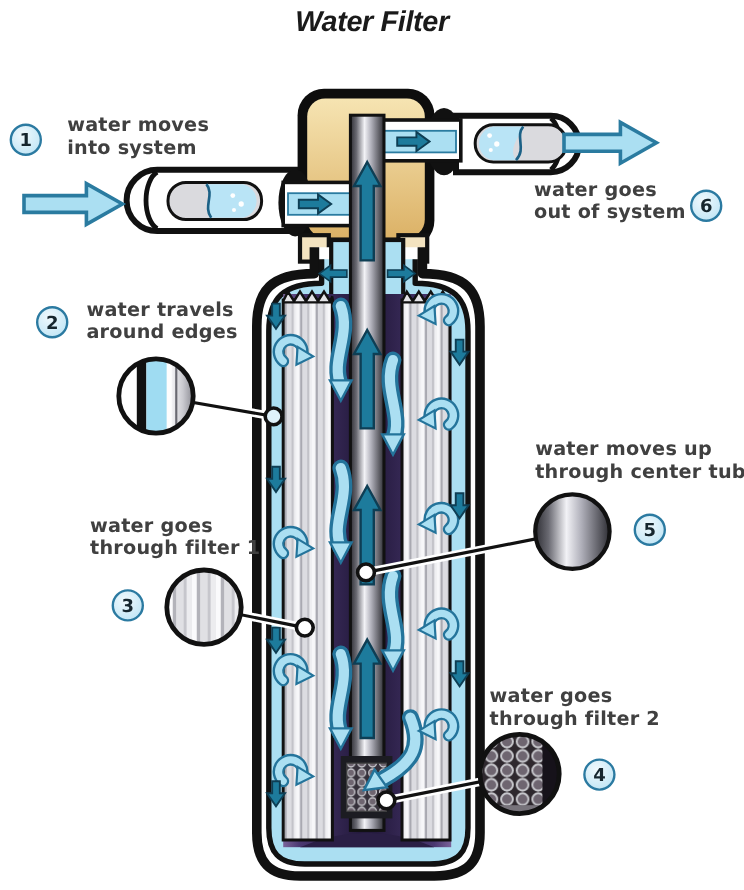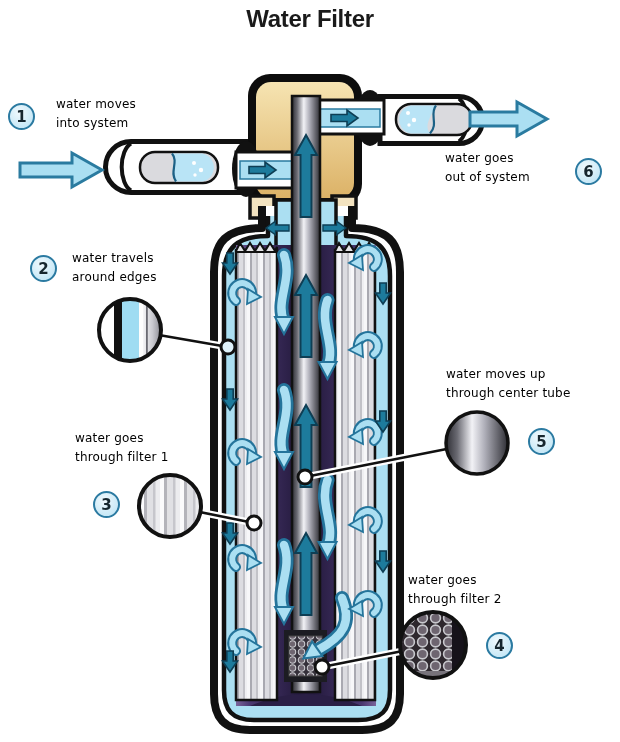--- a/index.html
+++ b/index.html
@@ -1,23 +1,23 @@
 <!DOCTYPE html>
 <html><head>
 <meta charset="utf-8">
 <style>
   html,body{margin:0;padding:0;background:#fff;}
   #stage{position:relative;width:620px;height:742px;background:#ffffff;overflow:hidden;
          font-family:"DejaVu Sans",sans-serif;}
   #art{position:absolute;left:0;top:0;}
   .title{position:absolute;top:5px;left:0;width:620px;text-align:center;
          font-family:"Liberation Sans",sans-serif;font-weight:700;font-size:24px;
-         letter-spacing:-0.3px;color:#1a1a1a;}
-  .label{position:absolute;font-weight:400;font-size:12px;line-height:18.5px;
-         color:#000000;white-space:pre;letter-spacing:0.2px;}
+         letter-spacing:-0.3px;color:#1a1a1a;font-style:italic;}
+  .label{position:absolute;font-weight:700;font-size:16px;line-height:18.5px;
+         color:#404040;white-space:pre;letter-spacing:0.2px;}
   .badge{position:absolute;width:27px;height:27px;border-radius:50%;
          border:2.5px solid #2b7aa1;background:radial-gradient(circle at 40% 32%,#f0f9fd,#b9e2f4);
          display:flex;align-items:center;justify-content:center;
          font-size:15px;font-weight:700;color:#16262e;box-sizing:border-box;}
   .l1{left:56px;top:95px;} .l2{left:72px;top:249px;} .l3{left:75px;top:429px;}
   .l4{left:408px;top:571px;} .l5{left:446px;top:365px;} .l6{left:445px;top:149px;}
   .b1{left:8px;top:103px;} .b2{left:30px;top:255px;} .b3{left:93px;top:491px;}
   .b4{left:486px;top:632px;} .b5{left:528px;top:428px;} .b6{left:575px;top:158px;}
 </style>
 </head>

